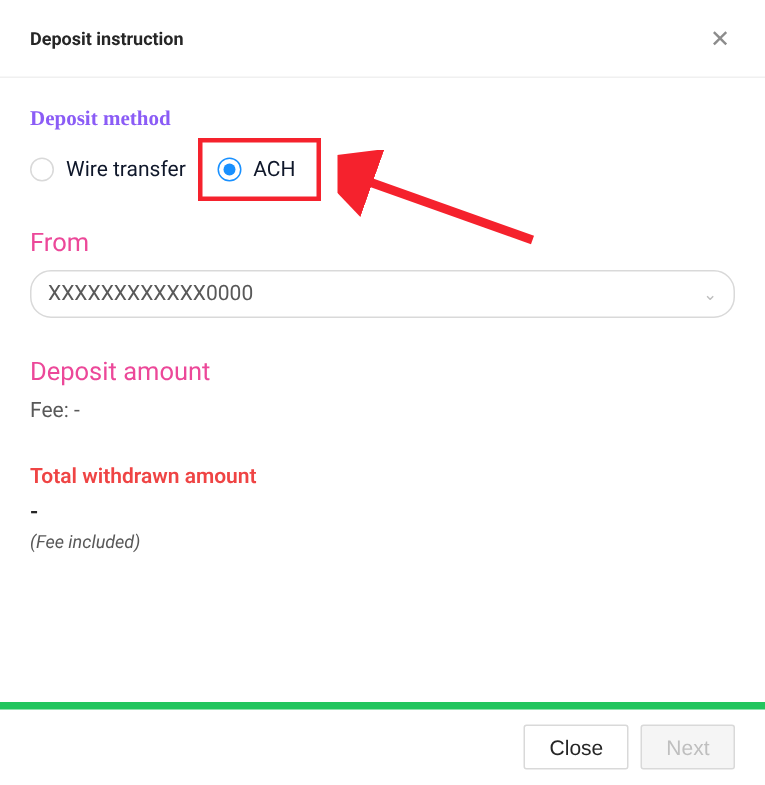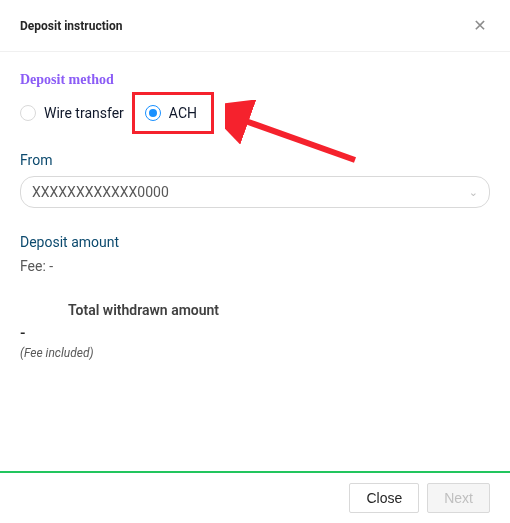--- a/index.html
+++ b/index.html
@@ -33,22 +33,22 @@
       padding: 20px;
     }
     .section-label {
       font-size: 14px;
       font-weight: 600;
       color: #8b5cf6;
       margin-bottom: 14px;
       font-family: Liberation Serif, serif;
     }
     .label {
-      font-size: 14px;
-      color: #0c4a6e;
+      font-size: 17px;
+      color: #ec4899;
       margin-bottom: 8px;
     }
     .radio-row {
       display: flex;
       align-items: center;
       gap: 18px;
       margin-bottom: 28px;
     }
     .radio-opt {
       display: flex;
@@ -125,41 +125,40 @@
       outline: none;
     }
     .fee {
       font-size: 14px;
       color: #595959;
       margin-bottom: 28px;
     }
     .total-label {
       font-size: 14px;
       font-weight: 600;
-      color: #404040;
+      color: #ef4444;
       margin-bottom: 6px;
-      margin-left: 48px;
     }
     .total-value {
       font-size: 15px;
       font-weight: 600;
       color: #262626;
       margin-bottom: 4px;
     }
     .fee-included {
       font-size: 12px;
       color: #595959;
       font-style: italic;
     }
     .footer {
       position: absolute;
       bottom: 0;
       left: 0;
       right: 0;
-      border-top: 2px solid #22c55e;
+      border-top: 5px solid #22c55e;
       padding: 10px 20px;
       display: flex;
       justify-content: flex-end;
       gap: 8px;
       background: #fff;
     }
     .btn {
       border: 1px solid #d9d9d9;
       background: #fff;
       padding: 6px 16px;

